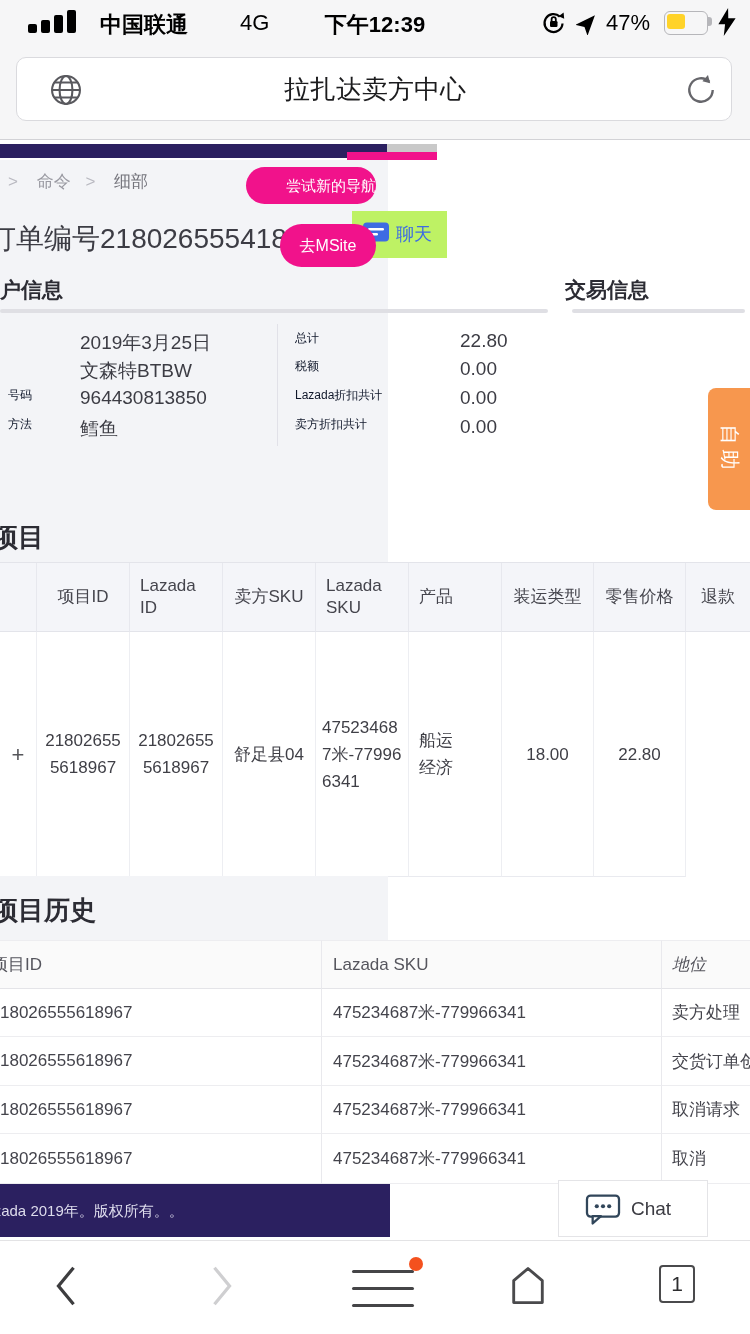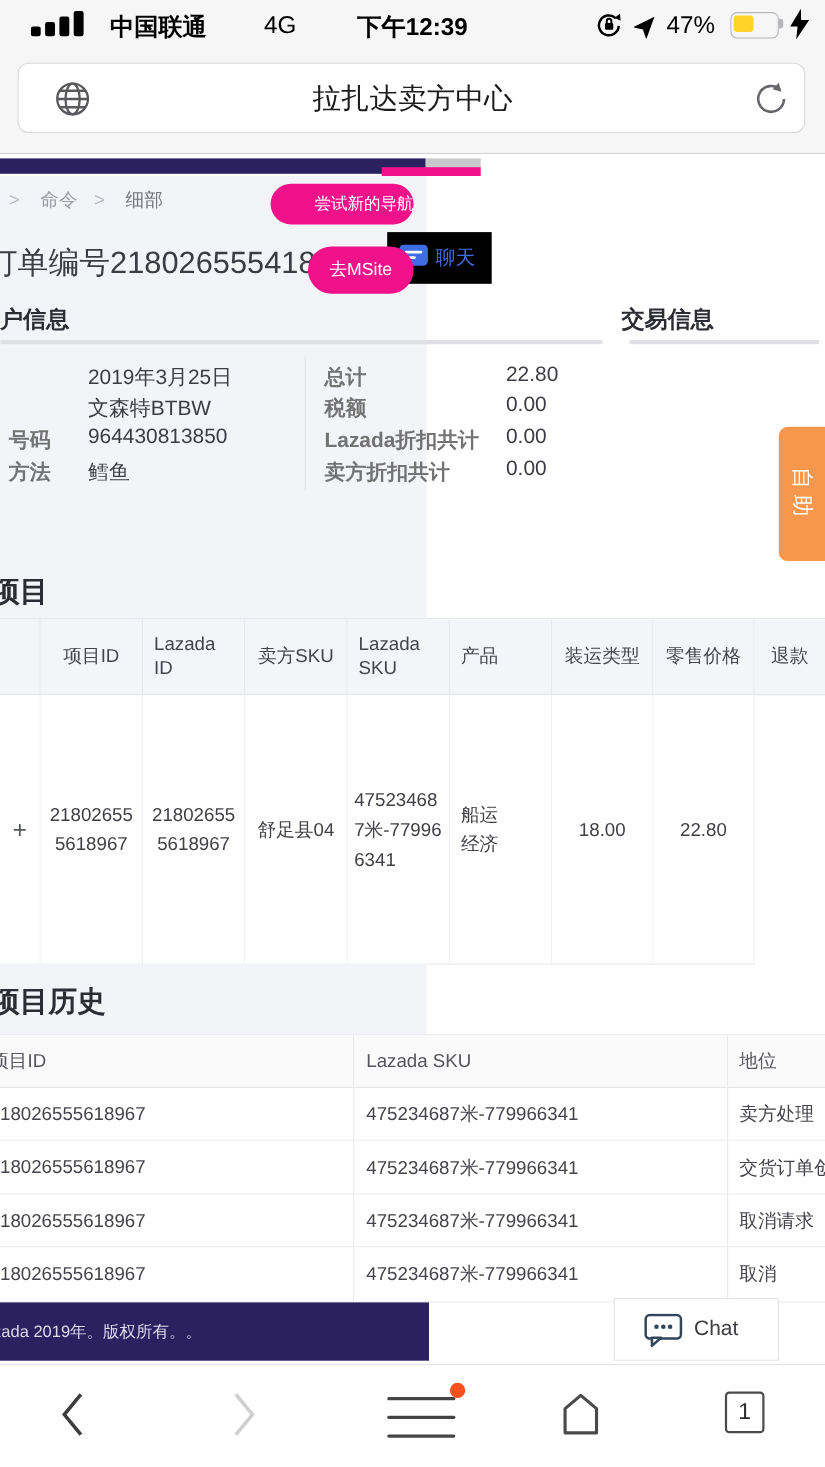--- a/index.html
+++ b/index.html
@@ -9,21 +9,21 @@
   
   .chrome{left:0;top:0;width:750px;height:139px;background:#f6f6f7;border-bottom:1px solid #d2d2d6;}
   .stext{font-size:22px;color:#000;}
   .addr-field{left:16px;top:57px;width:716px;height:64px;background:#ffffff;border:1px solid #dadade;
               border-radius:10px;box-sizing:border-box;}
   .addr-title{left:0;top:72px;width:750px;text-align:center;font-size:26px;color:#1c1c1e;}
   
   .graypanel{background:#f3f4f7;}
   .pill{background:#f1128b;color:#fff;border:none;border-radius:22px;text-align:center;}
   .seclabel{font-weight:bold;color:#2c2c34;}
-  .glabel{color:#737373;font-size:19px;font-weight:bold;}
+  .glabel{color:#0f172a;font-size:12px;}
   .gval{color:#3c3c44;font-size:19px;}
   .hr4{height:4px;background:#dfdfe4;border-radius:2px;}
   
   .itable{left:0;top:562px;width:750px;display:grid;
           grid-template-columns:37px 93px 93px 93px 93px 93px 92px 92px 64px;
           grid-template-rows:69px 245px;border-top:1px solid #e3e4ea;}
   .itable .th{background:#f4f5f9;border-right:1px solid #e7e8ee;border-bottom:1px solid #e3e4ea;
           display:flex;align-items:center;justify-content:center;text-align:left;
           font-size:17px;color:#45454d;line-height:22px;padding:0 10px;box-sizing:border-box;}
   .itable .td{background:#fff;border-right:1px solid #edeef2;border-bottom:1px solid #e9eaef;
@@ -96,21 +96,21 @@
 
   <div class="abs" style="left:8px;top:170px;font-size:17px;color:#9a9aa2;">
     <span style="color:#b9b9c1;">&gt;</span>
     <span style="margin:0 10px 0 14px;">命令</span>
     <span style="color:#b9b9c1;">&gt;</span>
     <span style="margin-left:14px;color:#74747c;">细部</span>
   </div>
   <div class="abs pill" style="left:246px;top:167px;width:130px;height:37px;line-height:37px;font-size:15px;border-radius:19px;text-align:right;">尝试新的导航</div>
 
   <div class="abs" style="left:-12px;top:220px;font-size:28px;color:#3c3c44;white-space:nowrap;">订单编号218026555418967</div>
-  <div class="abs" style="left:352px;top:211px;width:95px;height:47px;background:#000000;">
+  <div class="abs" style="left:352px;top:211px;width:95px;height:47px;background:#bef264;">
     <svg class="abs" style="left:10px;top:10px;" width="28" height="27" viewBox="0 0 28 26">
       <rect x="1" y="1" width="26" height="19" rx="4" fill="#3e6ce2"></rect>
       <rect x="6" y="6.5" width="16" height="2.4" rx="1.2" fill="#fff"></rect>
       <rect x="6" y="11.5" width="10" height="2.4" rx="1.2" fill="#fff"></rect>
       <polygon points="6,19 13,19 5,25.5" fill="#3e6ce2"></polygon>
     </svg>
     <span class="abs" style="left:44px;top:11px;font-size:18px;color:#3e6ce2;">聊天</span>
   </div>
   <div class="abs pill" style="left:280px;top:224px;width:96px;height:43px;line-height:43px;font-size:16px;">去MSite</div>
 
@@ -176,21 +176,21 @@
   </div>
 
   <div class="abs graypanel" style="left:0;top:876px;width:388px;height:64px;"></div>
   <div class="abs seclabel" style="left:-8px;top:893px;font-size:26px;white-space:nowrap;">项目历史</div>
 
   <div class="abs htable">
     <div class="hh">
         <span style="margin-left:-9px;">项目ID</span>
       </div>
     <div class="hh" style="padding-left:11px;">Lazada SKU</div>
-    <div class="hh" style="padding-left:10px;">地位</div>
+    <div class="hh" style="padding-left:10px;font-style:italic;">地位</div>
 
     <div>18026555618967</div>
     <div style="padding-left:11px;">475234687米-779966341</div>
     <div style="padding-left:10px;">卖方处理</div>
 
     <div>18026555618967</div>
     <div style="padding-left:11px;">475234687米-779966341</div>
     <div style="padding-left:10px;overflow:hidden;">交货订单创建</div>
 
     <div>18026555618967</div>

